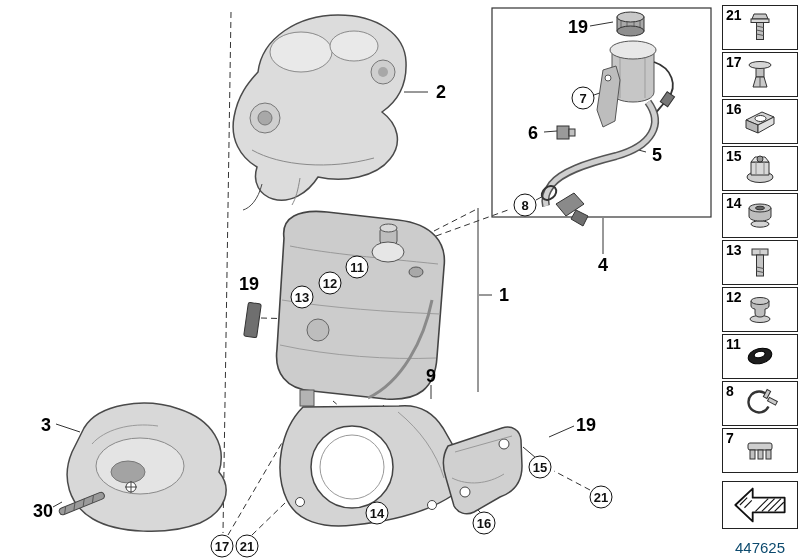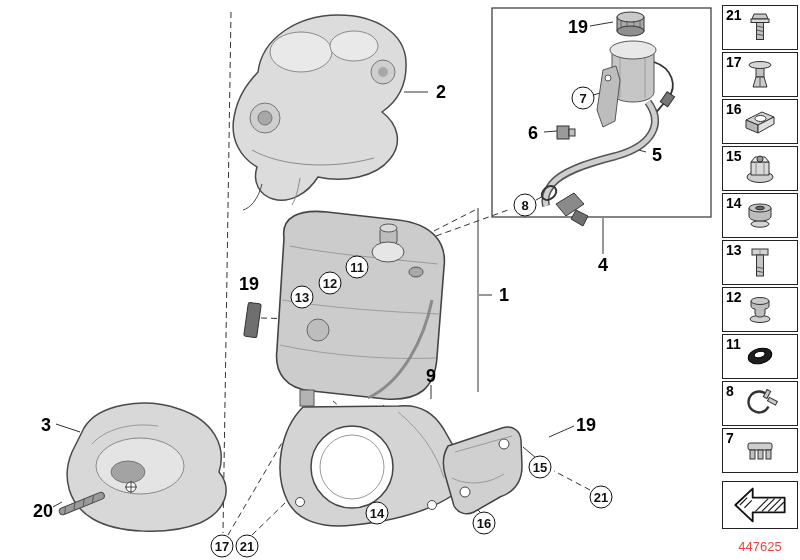--- a/index.html
+++ b/index.html
@@ -8,21 +8,21 @@
   .art { position:absolute; left:0; top:0; }
   .pl { position:absolute; transform:translate(-50%,-50%); font-weight:bold; font-size:18px; color:#000; line-height:1; }
   .co { position:absolute; transform:translate(-50%,-50%); width:23px; height:23px; border:1.5px solid #111;
         border-radius:50%; background:#fff; display:flex; align-items:center; justify-content:center;
         font-weight:bold; font-size:13px; color:#111; }
   .sidebar { position:absolute; left:722px; top:5px; width:76px; display:flex; flex-direction:column; gap:2px; }
   .cell { height:45px; border:1.6px solid #222; background:#fff; position:relative;
           display:flex; align-items:center; justify-content:center; }
   .cell .num { position:absolute; left:3px; top:1px; font-weight:bold; font-size:14px; color:#000; }
   .arrow-cell { margin-top:6px; height:48px; }
-  .docnum { position:absolute; left:722px; top:539px; width:76px; text-align:center; font-size:13px; color:#ef4444; }
+  .docnum { position:absolute; left:722px; top:539px; width:76px; text-align:center; font-size:15px; color:#0c4a6e; }
 </style>
 </head>
 <body>
 
 <div class="stage">
 
   <svg class="art" width="800" height="560" viewBox="0 0 800 560">
 
     <g stroke="#333" stroke-width="1">
       <line x1="404" y1="92" x2="428" y2="92"></line>
@@ -158,21 +158,21 @@
   <div class="pl" style="left:441px;top:92px">2</div>
   <div class="pl" style="left:578px;top:27px">19</div>
   <div class="pl" style="left:533px;top:133px">6</div>
   <div class="pl" style="left:657px;top:155px">5</div>
   <div class="pl" style="left:603px;top:265px">4</div>
   <div class="pl" style="left:504px;top:295px">1</div>
   <div class="pl" style="left:249px;top:284px">19</div>
   <div class="pl" style="left:431px;top:376px">9</div>
   <div class="pl" style="left:586px;top:425px">19</div>
   <div class="pl" style="left:46px;top:425px">3</div>
-  <div class="pl" style="left:43px;top:511px">20</div>
+  <div class="pl" style="left:43px;top:511px">30</div>
 
   <div class="co" style="left:583px;top:98px">7</div>
   <div class="co" style="left:525px;top:205px">8</div>
   <div class="co" style="left:357px;top:267px">11</div>
   <div class="co" style="left:330px;top:283px">12</div>
   <div class="co" style="left:302px;top:297px">13</div>
   <div class="co" style="left:540px;top:467px">15</div>
   <div class="co" style="left:601px;top:497px">21</div>
   <div class="co" style="left:484px;top:523px">16</div>
   <div class="co" style="left:377px;top:513px">14</div>

